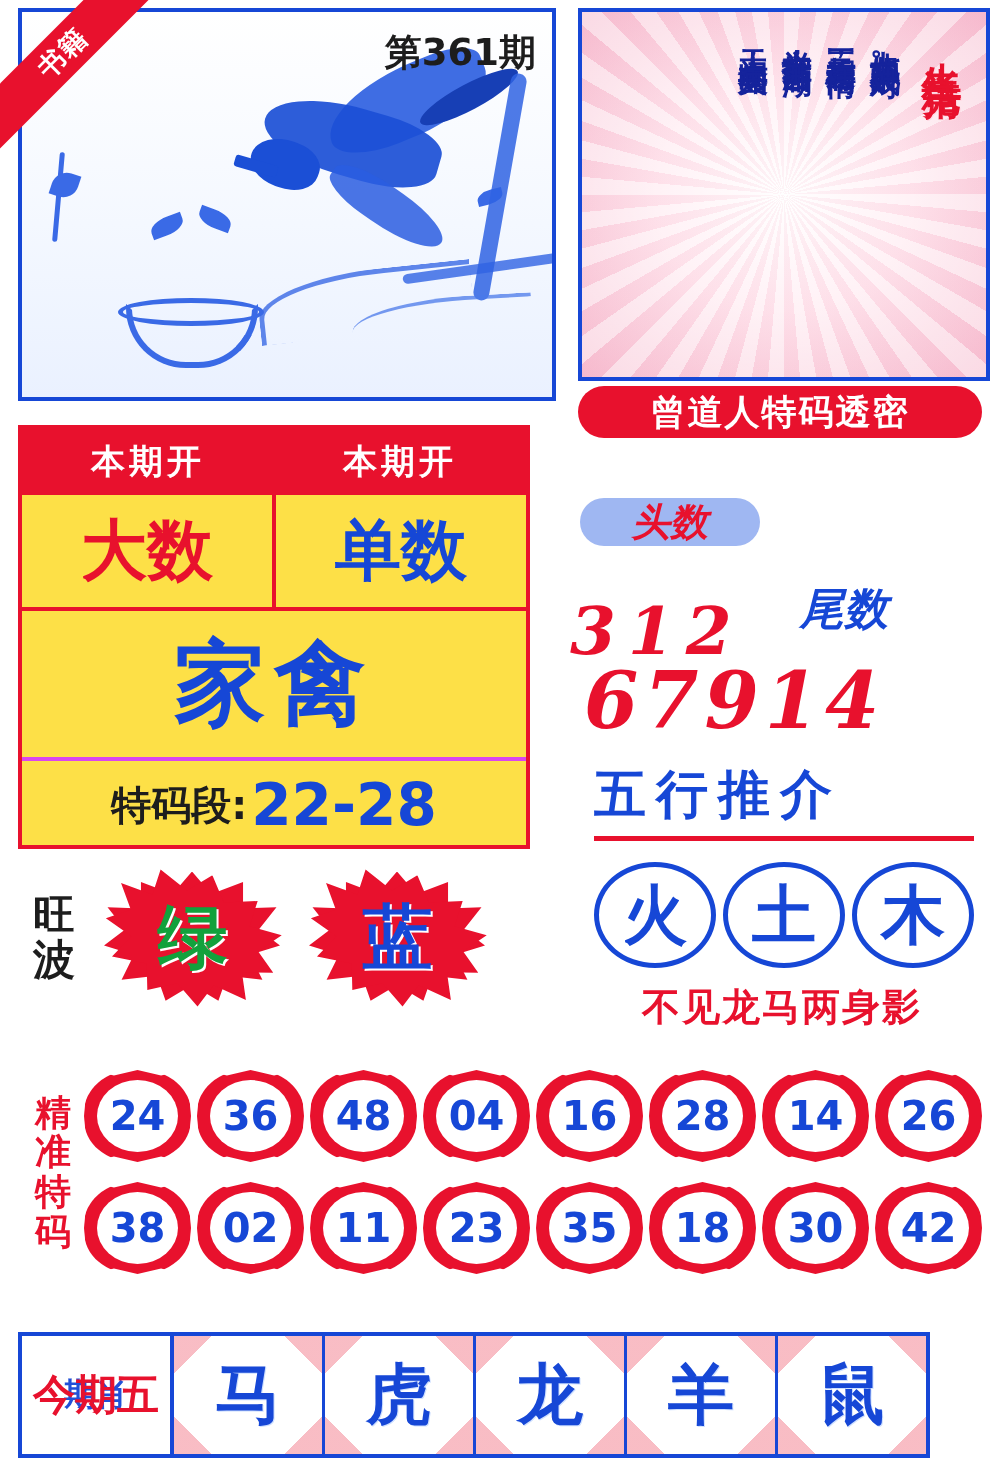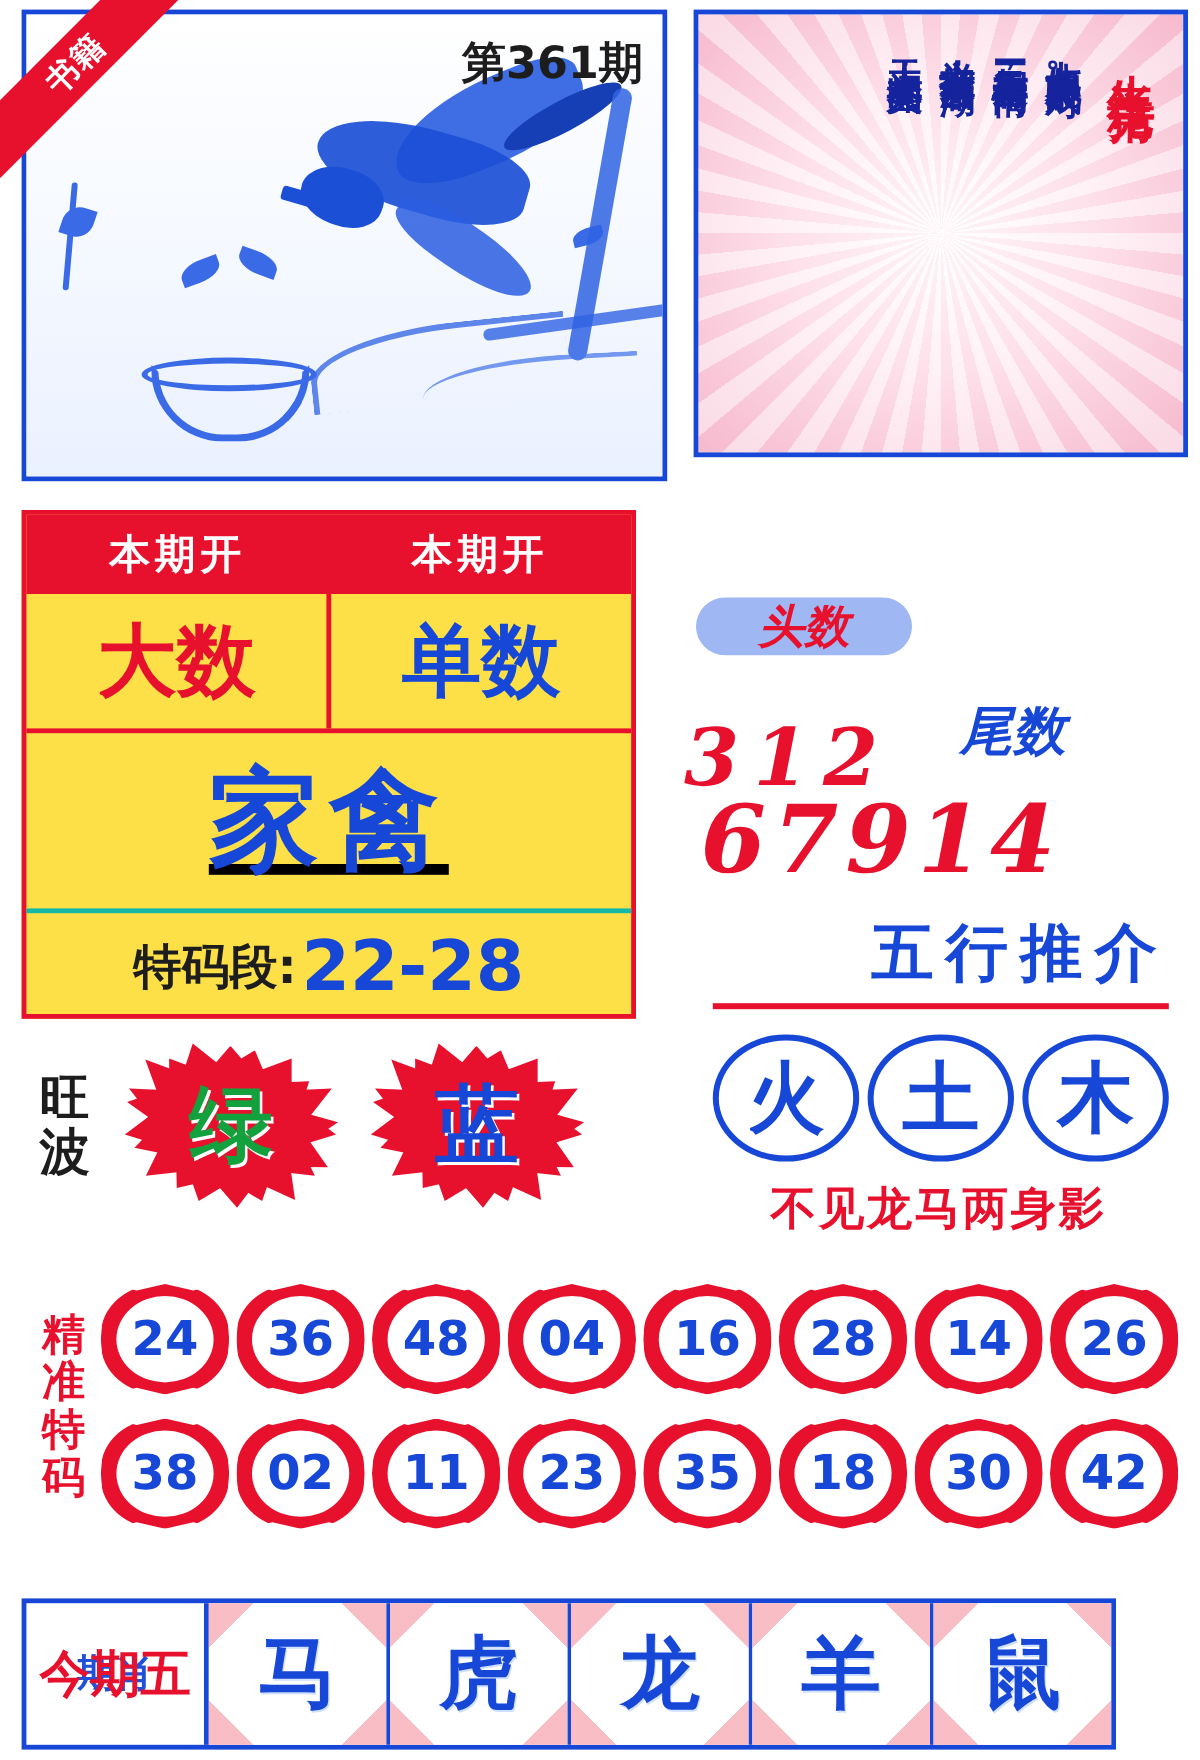--- a/index.html
+++ b/index.html
@@ -265,25 +265,24 @@
     justify-content: center;
     font-size: 66px;
     font-weight: bold;
     font-family: Liberation Serif, serif;
   }
   .tb-big .cell:first-child { border-right: 4px solid #e8112d; }
   .c-red { color: #e8112d; }
   .c-blue { color: #1647d6; }
   .tb-mid {
     height: 146px;
-    border-bottom: 4px solid #14b8a6;
-    display: flex;
-    align-items: center;
-    justify-content: center;
-    text-decoration: underline;
+    border-bottom: 4px solid #d946ef;
+    display: flex;
+    align-items: center;
+    justify-content: center;
   }
   .tb-mid span {
     font-size: 92px;
     font-weight: bold;
     color: #1647d6;
     letter-spacing: 8px;
     font-family: "DejaVu Sans", sans-serif;
   }
   .tb-foot {
     height: 88px;
@@ -402,21 +401,21 @@
     color: #e8112d;
     letter-spacing: 6px;
     font-family: "DejaVu Serif", serif;
     font-style: italic;
   }
   .wuxing-title {
     position: absolute;
     left: 594px;
     top: 760px;
     width: 380px;
-    text-align: right;
+    text-align: left;
     font-size: 52px;
     font-weight: bold;
     color: #1647d6;
     letter-spacing: 10px;
     font-family: Liberation Sans, sans-serif;
     border-bottom: 5px solid #e8112d;
     padding-bottom: 6px;
   }
   .wuxing-row {
     position: absolute;
@@ -614,20 +613,23 @@
     <div class="rays"></div>
     <div class="poem-cols">
       <div class="poem-title">生肖竞猜</div>
       <div class="poem-col">七八姐妹配成对。</div>
       <div class="poem-col">三三相连有闲情，</div>
       <div class="poem-col">举家招券游西湖，</div>
       <div class="poem-col">天上人间美如画，</div>
     </div>
   </div>
 
+  <div class="red-banner">
+    <span>曾道人特码透密</span>
+  </div>
 
   <div class="table-box">
     <div class="tb-row tb-head">
       <div class="cell">本期开</div>
       <div class="cell">本期开</div>
     </div>
     <div class="tb-row tb-big">
       <div class="cell c-red">大数</div>
       <div class="cell c-blue">单数</div>
     </div>

